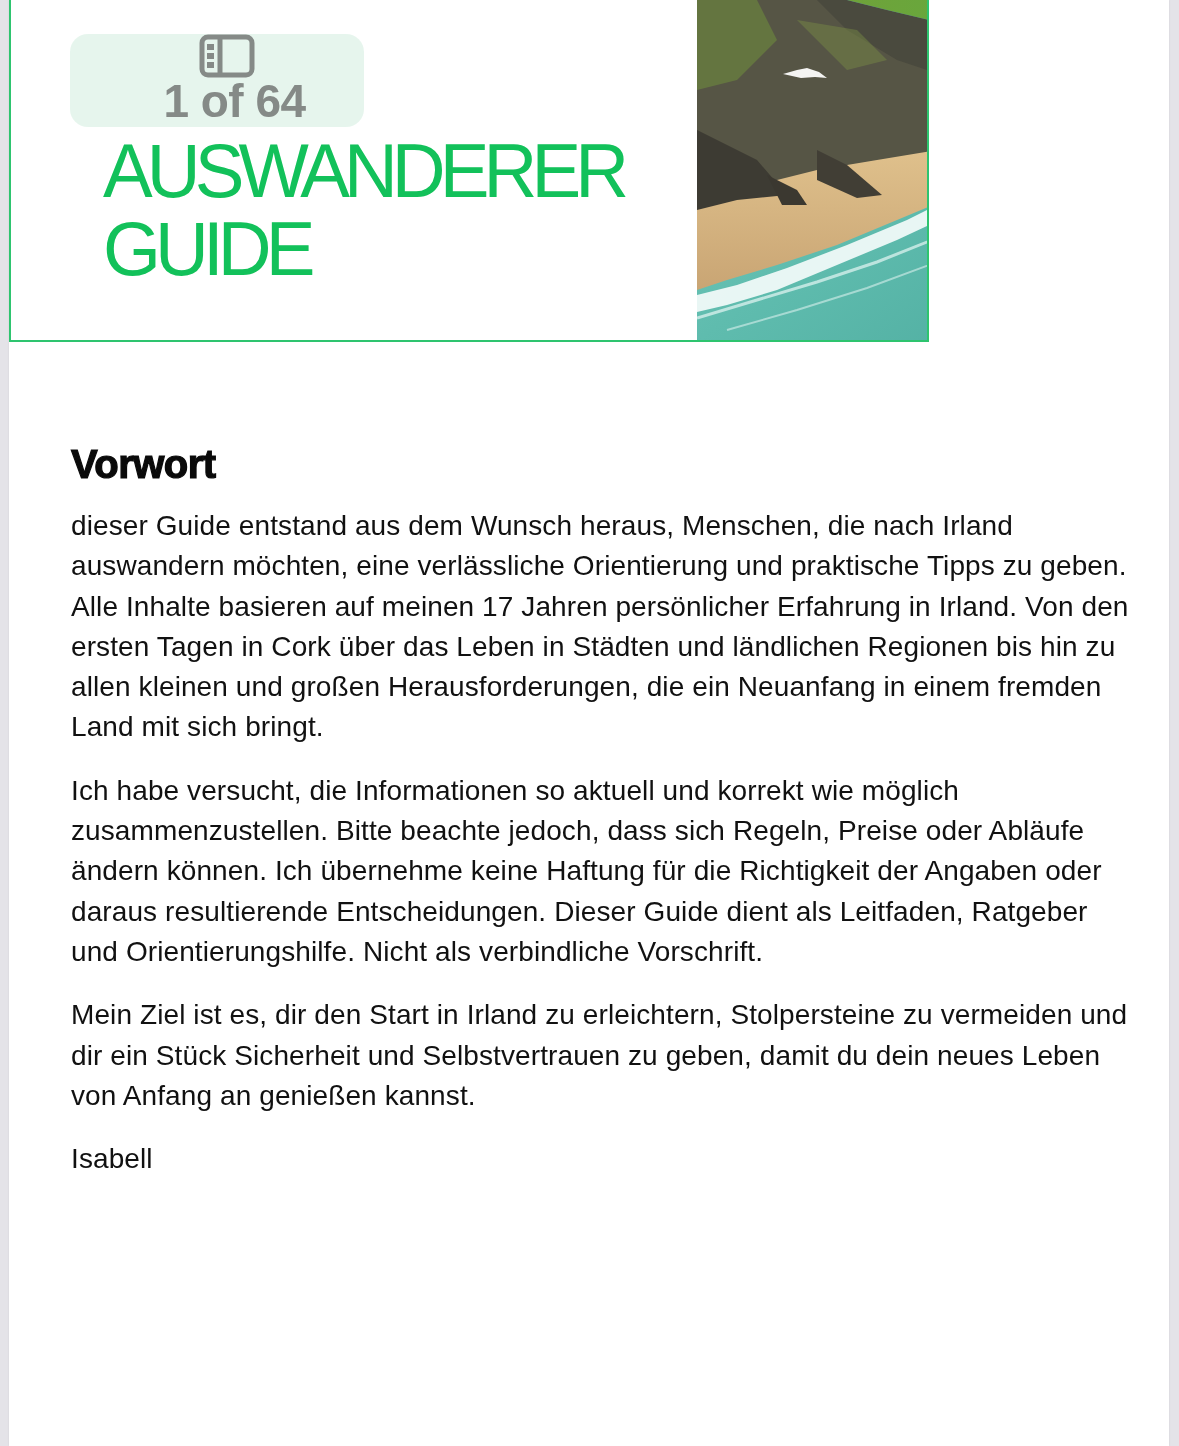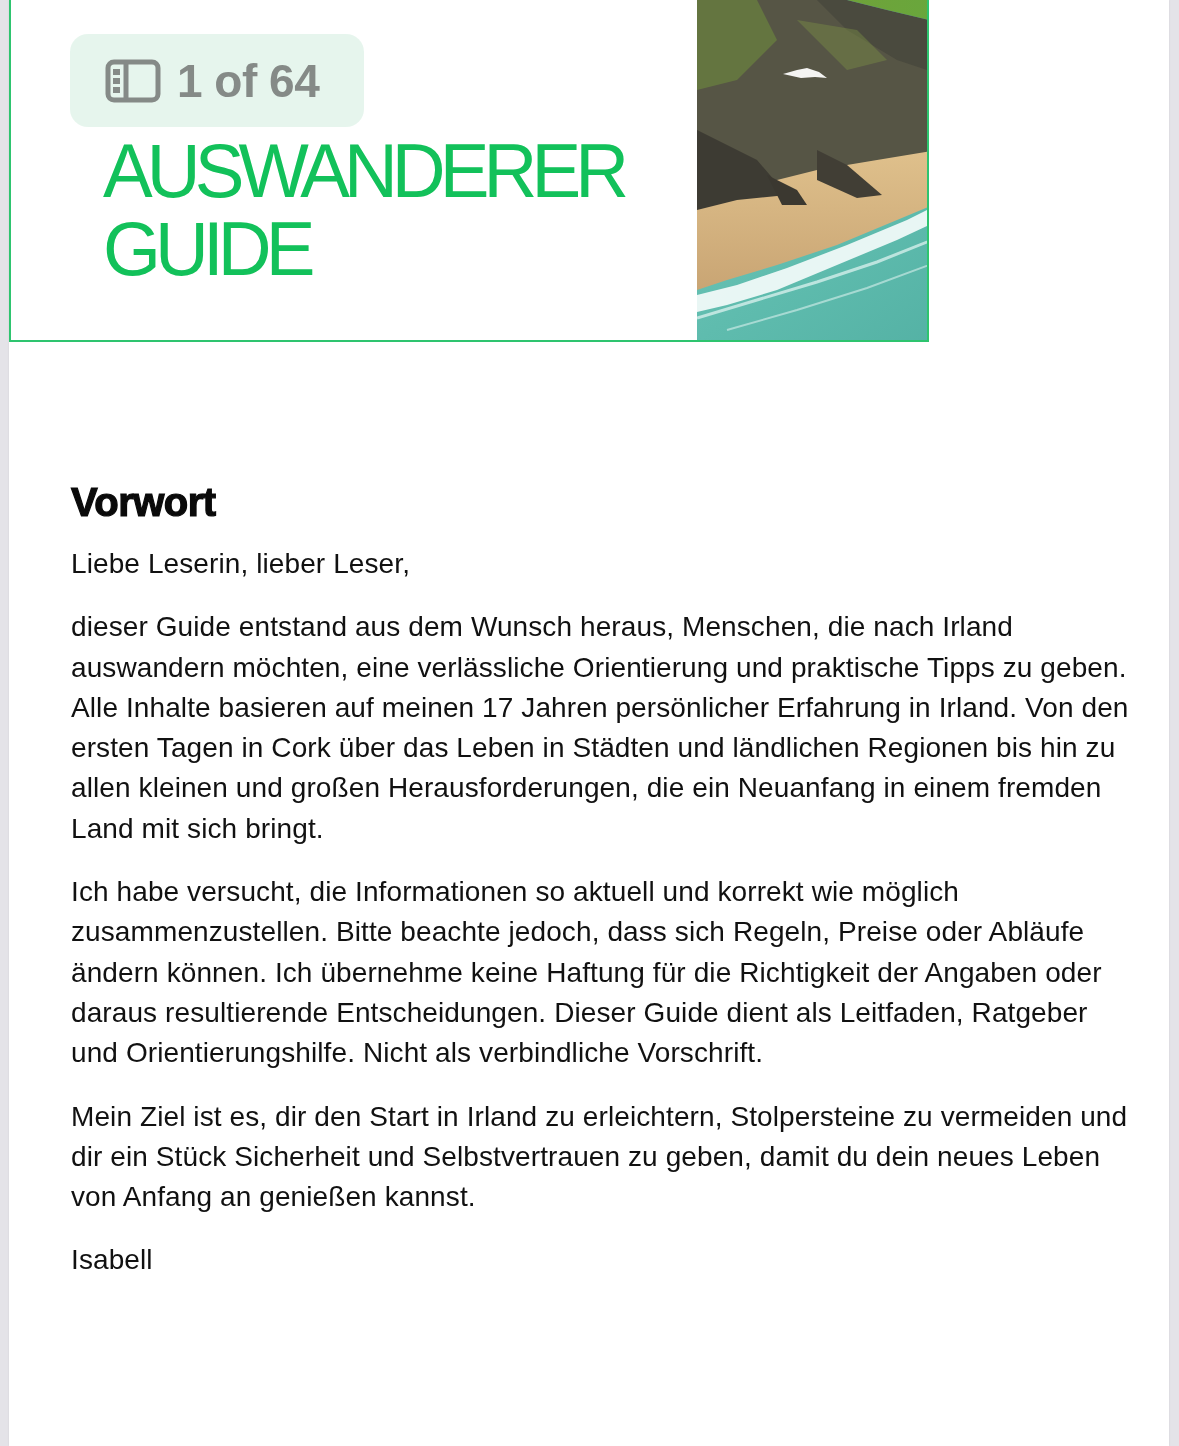--- a/index.html
+++ b/index.html
@@ -67,20 +67,21 @@
       top: 34px;
       width: 294px;
       height: 93px;
       border-radius: 18px;
       background: rgba(228, 244, 236, 0.92);
       display: flex;
       align-items: center;
       box-sizing: border-box;
       padding-left: 35px;
       z-index: 5;
+      flex-direction: column;
     }
     .page-badge .icon {
       width: 56px;
       height: 44px;
       margin-right: 16px;
       display: flex;
       align-items: center;
     }
     .page-badge .label {
       color: #858a87;
@@ -90,21 +91,20 @@
       line-height: 1;
       letter-spacing: -0.5px;
     }
 
     .content {
       position: absolute;
       left: 62px;
       top: 440px;
       width: 1070px;
       color: #111111;
-      margin-top: 38px;
     }
     .content h2 {
       margin: 0 0 18px 0;
       font-family: "Liberation Sans", sans-serif;
       font-weight: 700;
       font-size: 40px;
       line-height: 48px;
       letter-spacing: -0.5px;
       color: #0a0a0a;
       -webkit-text-stroke: 1.2px #0a0a0a;
@@ -190,20 +190,19 @@
         <rect x="8" y="10" width="7" height="6" fill="#858a87"></rect>
         <rect x="8" y="19" width="7" height="6" fill="#858a87"></rect>
         <rect x="8" y="28" width="7" height="6" fill="#858a87"></rect>
       </svg>
     </span>
     <span class="label">1 of 64</span>
   </div>
 
   <div class="content">
     <h2>Vorwort</h2>
-    <p class="greeting">Liebe Leserin, lieber Leser,</p>
     <p>dieser Guide entstand aus dem Wunsch heraus, Menschen, die nach Irland auswandern möchten, eine verlässliche Orientierung und praktische Tipps zu geben. Alle Inhalte basieren auf meinen 17 Jahren persönlicher Erfahrung in Irland. Von den ersten Tagen in Cork über das Leben in Städten und ländlichen Regionen bis hin zu allen kleinen und großen Herausforderungen, die ein Neuanfang in einem fremden Land mit sich bringt.</p>
     <p>Ich habe versucht, die Informationen so aktuell und korrekt wie möglich zusammenzustellen. Bitte beachte jedoch, dass sich Regeln, Preise oder Abläufe ändern können. Ich übernehme keine Haftung für die Richtigkeit der Angaben oder daraus resultierende Entscheidungen. Dieser Guide dient als Leitfaden, Ratgeber und Orientierungshilfe. Nicht als verbindliche Vorschrift.</p>
     <p>Mein Ziel ist es, dir den Start in Irland zu erleichtern, Stolpersteine zu vermeiden und dir ein Stück Sicherheit und Selbstvertrauen zu geben, damit du dein neues Leben von Anfang an genießen kannst.</p>
     <p class="signature">Isabell</p>
   </div>
 
 </div>
 
 </body></html>

